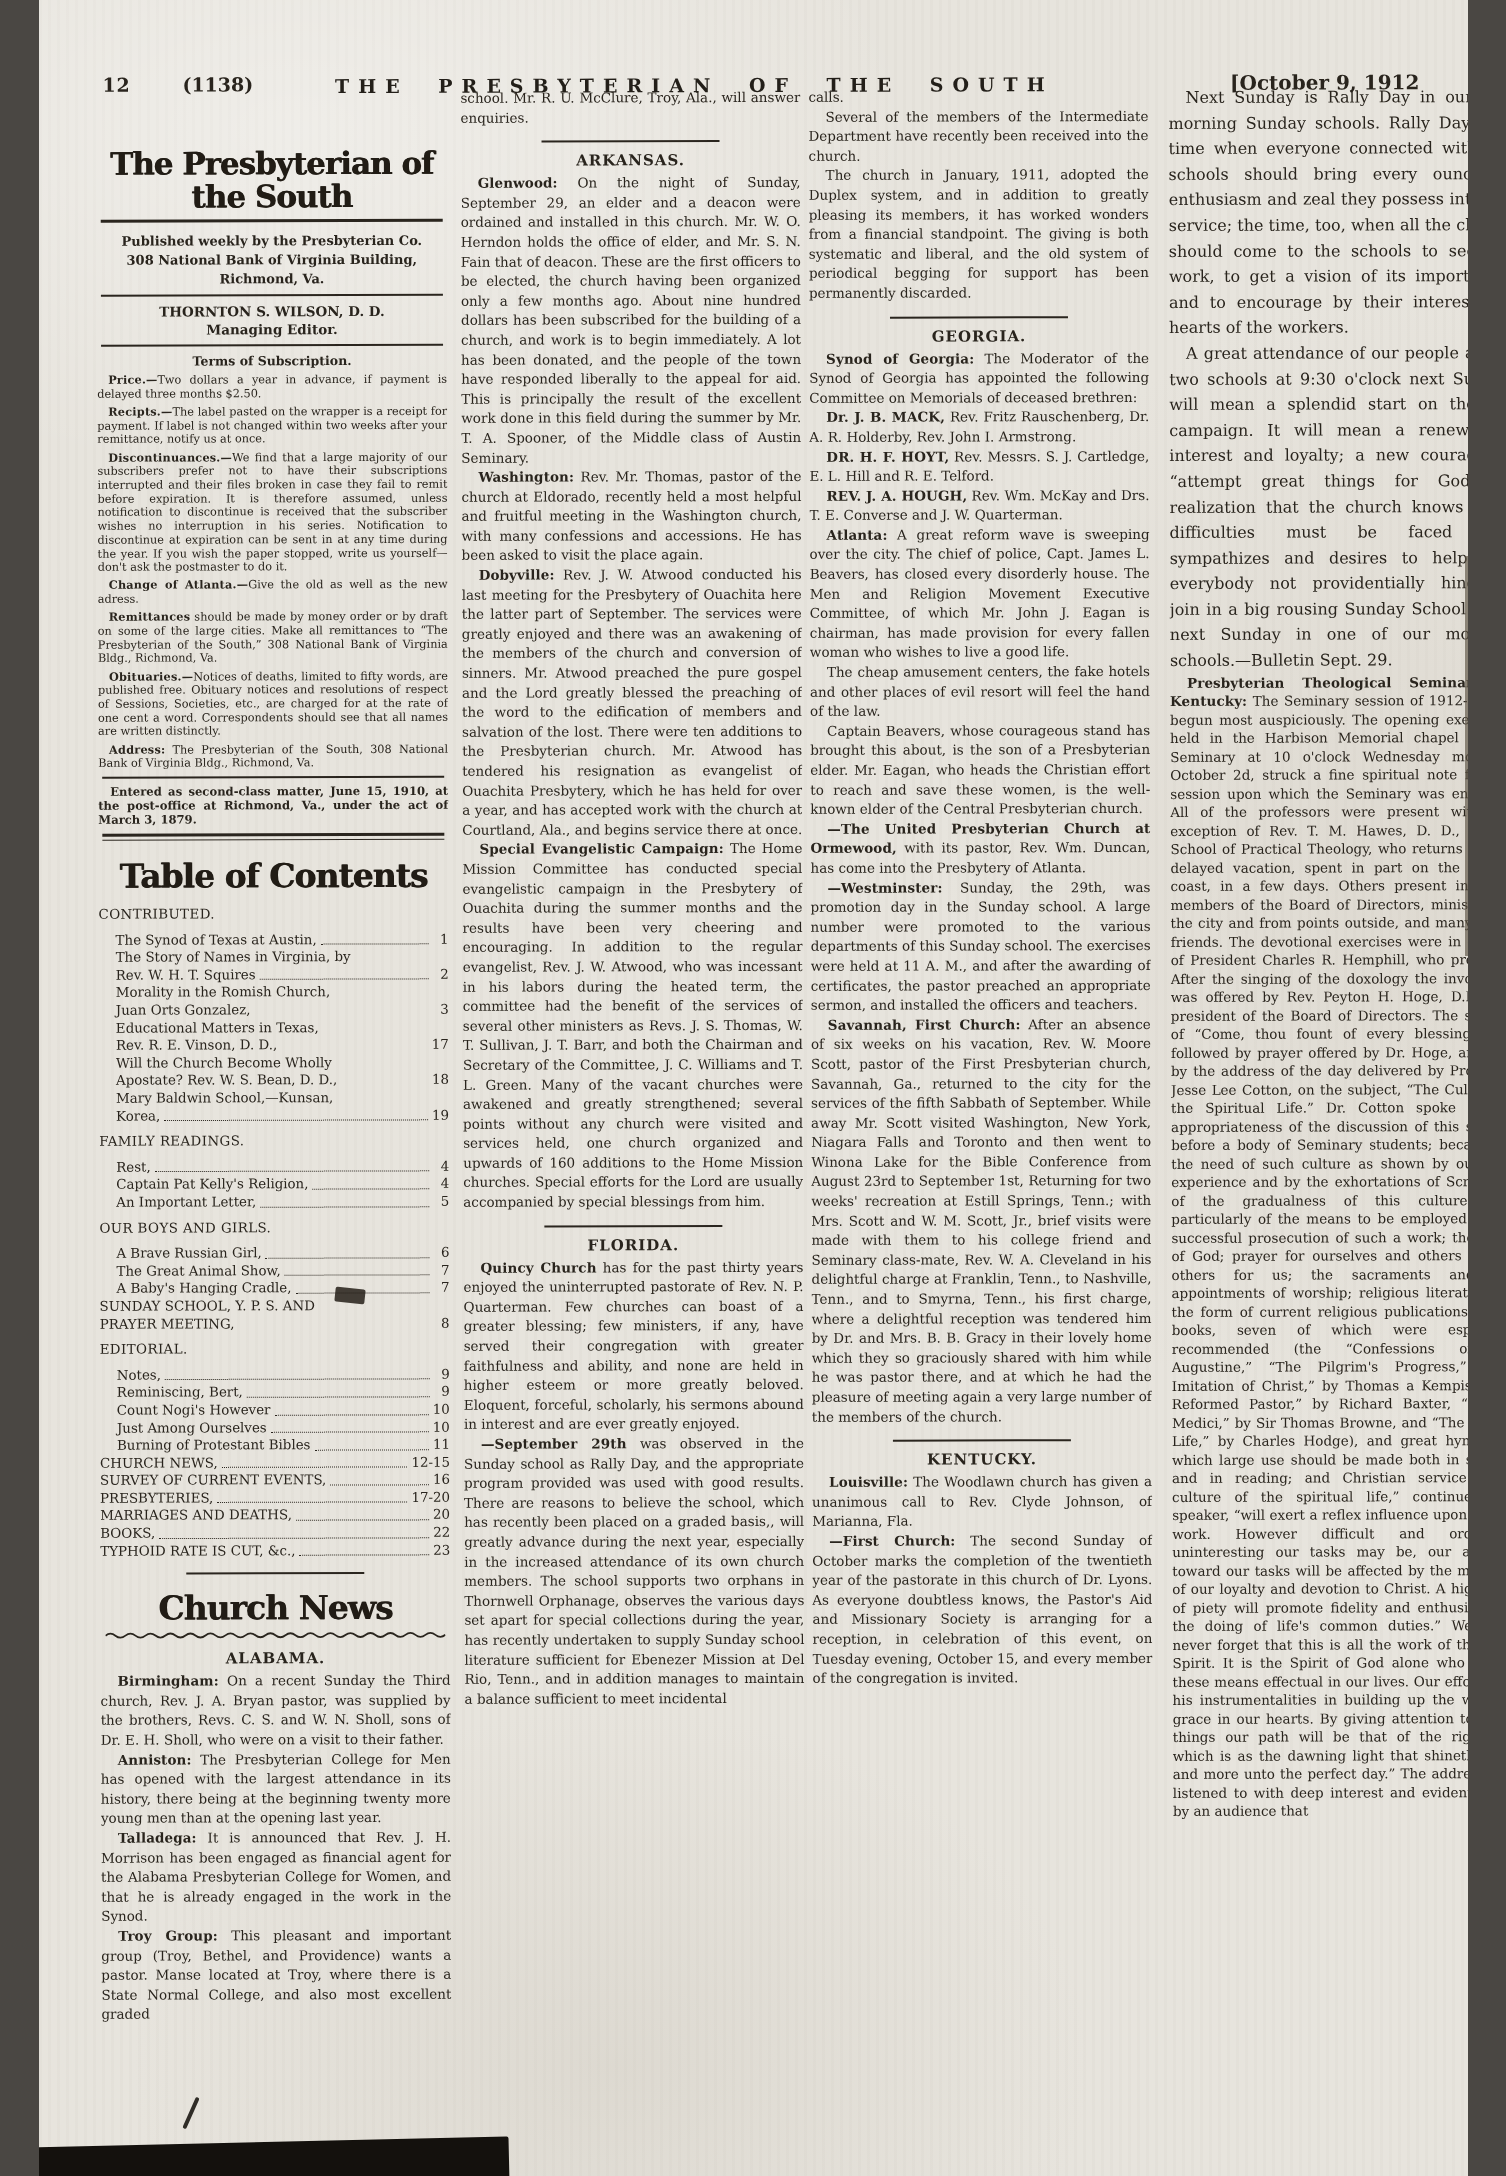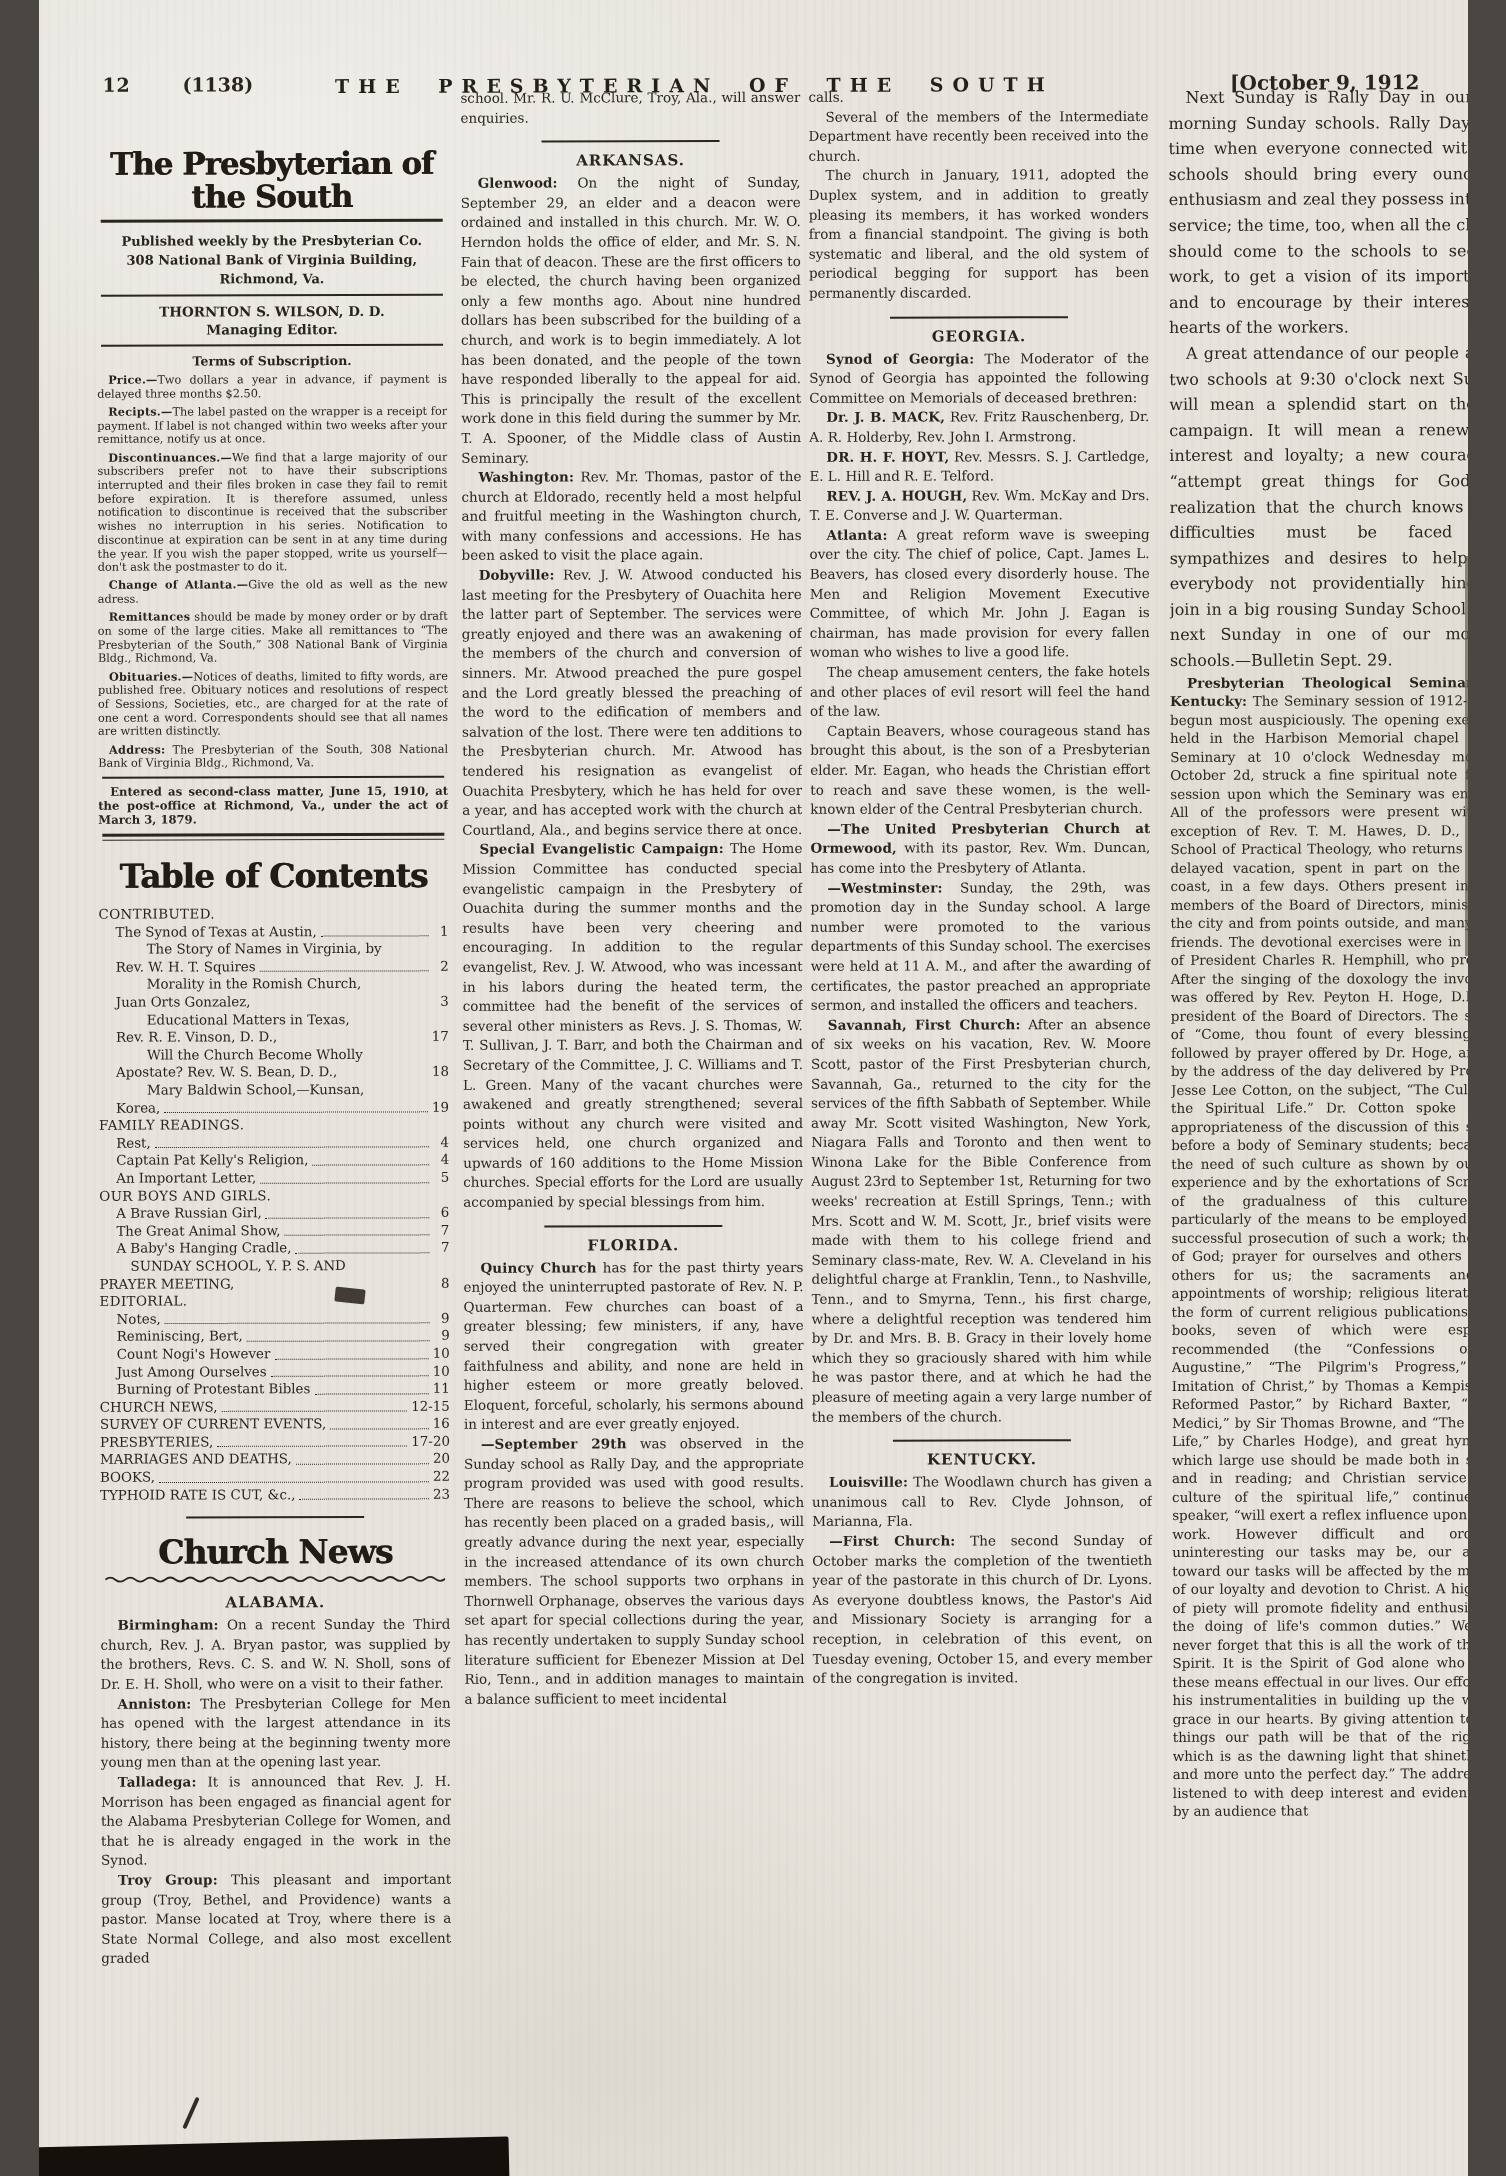--- a/index.html
+++ b/index.html
@@ -36,24 +36,24 @@
   .pub{font-size:13px;font-weight:bold;text-align:center;line-height:19px;}
   .editor{font-size:13.5px;font-weight:bold;text-align:center;line-height:18px;}
   
   .sub-head{font-size:12.5px;font-weight:bold;text-align:center;margin:7px 0 5px;}
   .sub-p{font-size:11.3px;line-height:13.7px;text-align:justify;text-indent:11px;margin:0 0 4.5px;}
   .sub-p b{letter-spacing:.2px;}
   .entered{font-size:11.6px;line-height:14px;font-weight:bold;text-align:justify;text-indent:12px;margin:4px 0;}
   
   .toc-title{font-size:33px;text-align:center;margin:16px 0 10px;}
   .toc{font-size:13.4px;line-height:17.6px;}
-  .toc-heading{margin:0 0;letter-spacing:.4px;}
+  .toc-heading{margin:8px 0;letter-spacing:.4px;}
   .toc-row{display:flex;align-items:flex-end;}
   .toc-ind{padding-left:17px;}
-  .toc-l1{display:block;padding-left:17px;margin-left:31px;}
+  .toc-l1{display:block;padding-left:17px;}
   .dots{flex:1 1 8px;min-width:8px;margin:0 4px;border-bottom:1.7px dotted #2a251e;transform:translateY(-3.5px);}
   .nodots .dots{border-bottom:none;}
   .nodots .t{margin-left:auto;padding-right:14px;}
   .pg{min-width:16px;text-align:right;white-space:nowrap;}
   
   .cn-title{font-size:33px;text-align:center;margin:14px 0 4px;}
   .wavy{display:block;margin:2px auto 6px;}
   .sec-rule{width:178px;border-top:2px solid #2a251e;margin:13px auto 0;}
   .sec-head{font-size:15px;font-weight:bold;text-align:center;letter-spacing:1px;margin:9px 0 4px;}
   .art{font-size:13.5px;line-height:19.6px;text-align:justify;text-indent:17px;margin:0;}

